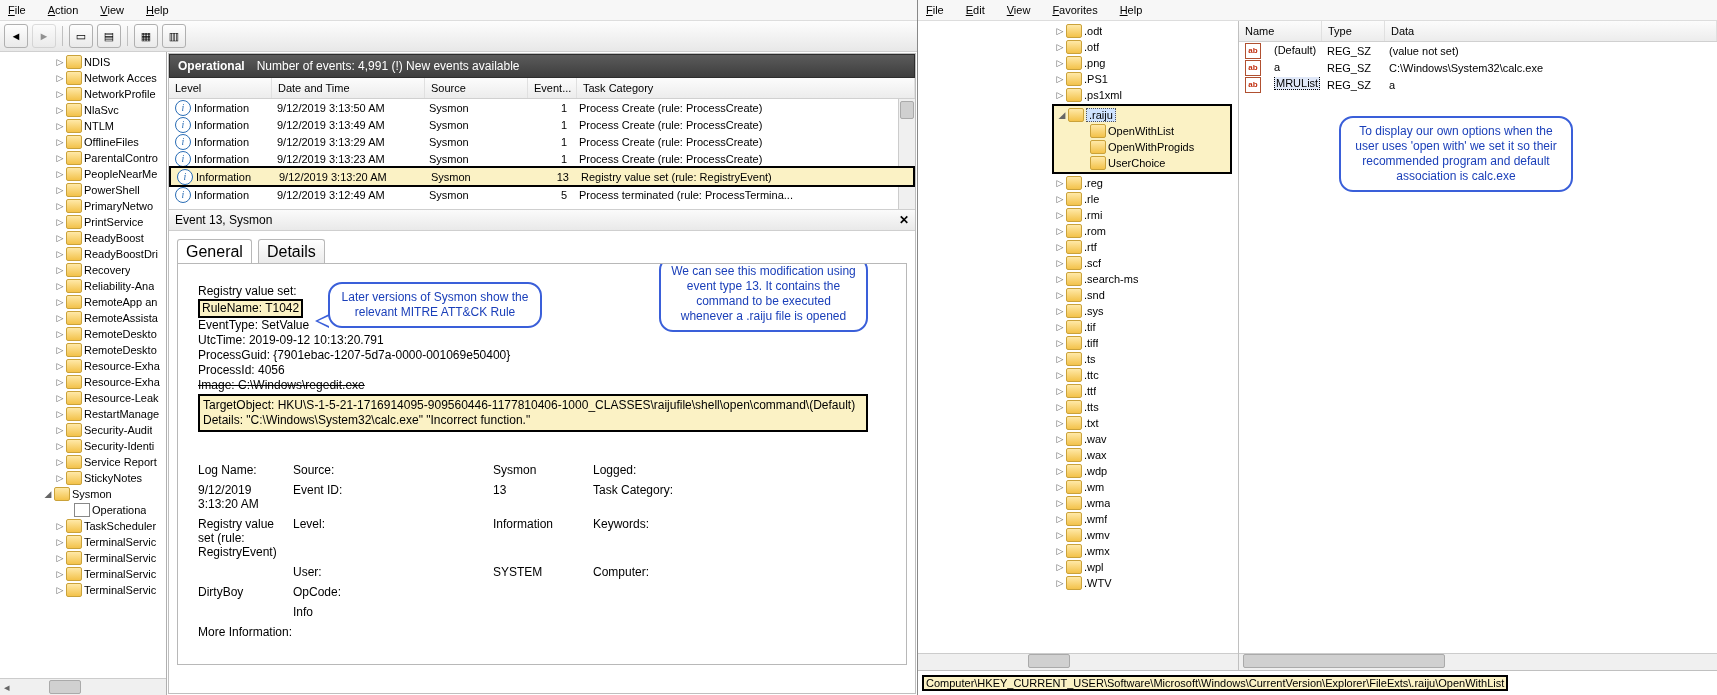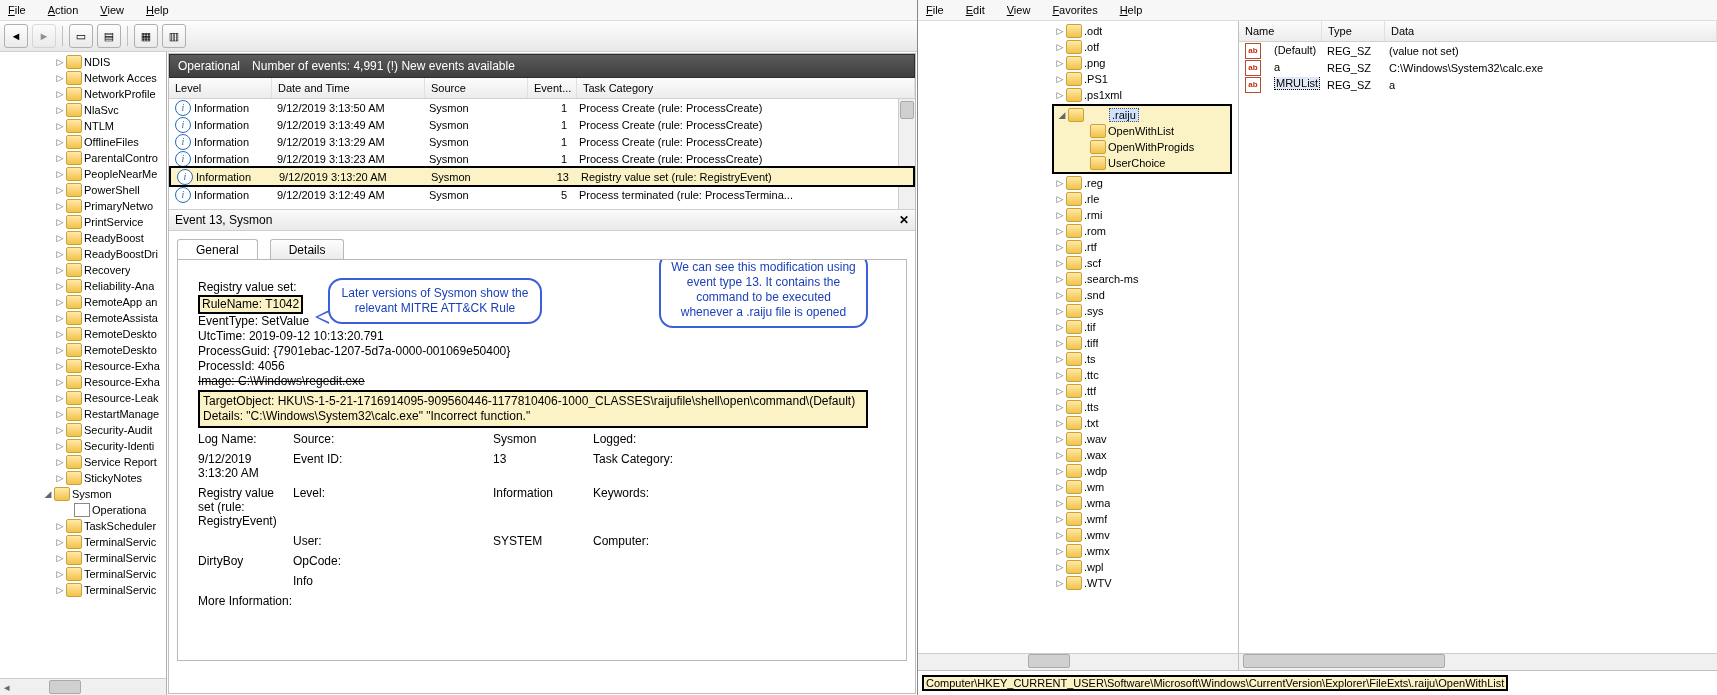--- a/index.html
+++ b/index.html
@@ -16,64 +16,64 @@
   .tree-pane{width:166px;border-right:1px solid #b0b0b0;overflow:hidden;position:relative;background:#fff;}
   .tree{padding:2px 0 2px 2px;}
   .tree-row{display:flex;align-items:center;height:16px;white-space:nowrap;overflow:hidden;}
   .tw{width:12px;text-align:center;color:#666;font-size:9px;}
   .folder{width:14px;height:12px;margin-right:2px;display:inline-block;background:linear-gradient(#ffe9a8,#f3c24a);border:1px solid #caa23a;border-radius:2px;flex-shrink:0;}
   .tree-row .lbl{overflow:hidden;text-overflow:clip;}
   .tree-pane .hscroll{position:absolute;bottom:0;left:0;right:0;height:16px;background:#f0f0f0;border-top:1px solid #ccc;display:flex;align-items:center;}
   .thumb{height:12px;width:30px;background:#d0d0d0;border:1px solid #aaa;border-radius:2px;margin-left:35px;}
   .main-pane{flex:1;display:flex;flex-direction:column;border:1px solid #bfbfbf;margin:1px;min-width:0;}
   .op-header{background:linear-gradient(#5b5b5b,#3e3e3e);color:#fff;padding:4px 8px;display:flex;gap:12px;font-size:12px;border:1px solid #2d2d2d;}
-  .op-header b{font-weight:400;}
+  .op-header b{font-weight:700;}
   .grid-head{display:flex;background:linear-gradient(#fcfcfc,#ececec);border-bottom:1px solid #d0d0d0;}
   .gh{padding:4px 6px;border-right:1px solid #e0e0e0;}
   .c-lvl{width:90px}.c-dt{width:140px}.c-src{width:90px}.c-eid{width:36px;text-align:right}.c-tc{flex:1}
   .grid-body{height:110px;overflow:hidden;position:relative;}
   .grow{display:flex;align-items:center;height:17px;}
   .grow .cell{padding:0 6px;white-space:nowrap;overflow:hidden;}
   .info-ico{width:14px;height:14px;border:1px solid #2a6db5;border-radius:50%;display:inline-flex;align-items:center;justify-content:center;font-style:italic;font-family:Georgia,serif;font-size:10px;color:#2a6db5;margin-right:3px;background:#fff;}
   .grow.hl{background:#fbf2c5;border:2px solid #000;margin:-1px 0;position:relative;z-index:2;}
   .vscroll{position:absolute;right:0;top:0;bottom:0;width:16px;background:#f0f0f0;border-left:1px solid #ccc;}
   .vthumb{width:12px;height:16px;background:#d0d0d0;border:1px solid #aaa;border-radius:2px;margin:2px auto 0;}
   .pane-hdr{display:flex;align-items:center;justify-content:space-between;background:linear-gradient(#fbfbfb,#e9e9e9);border-top:1px solid #cfcfcf;border-bottom:1px solid #cfcfcf;padding:3px 6px;font-size:12px;}
   .x-btn{font-weight:bold;cursor:default;}
   .detail-pane{flex:1;padding:8px 8px 4px;overflow:hidden;position:relative;}
   .tabs{display:flex;margin-bottom:-1px;}
-  .tab{padding:3px 18px;border:1px solid #b8b8b8;border-bottom:none;background:linear-gradient(#fefefe,#eaeaea);margin-right:12px;border-radius:3px 3px 0 0;font-size:12px;}
+  .tab{padding:3px 8px;border:1px solid #b8b8b8;border-bottom:none;background:linear-gradient(#fefefe,#eaeaea);margin-right:6px;border-radius:3px 3px 0 0;font-size:16px;}
   .tab.active{background:#fff;}
   .tab-body{border:1px solid #b8b8b8;padding:20px;height:360px;position:relative;overflow:hidden;}
   .field-block{line-height:15px;font-size:12px;}
   .hl-box1{border:2px solid #000;display:inline-block;padding:0 2px;background:#fbf2c5;}
   .hl-box2{border:2px solid #000;padding:2px 3px;background:#fbf2c5;width:660px;margin-top:1px;}
   .faint{color:#000;}
-  .lowgrid{display:grid;grid-template-columns:95px 200px 100px 1fr;row-gap:6px;margin-top:4px;font-size:12px;}
+  .lowgrid{display:grid;grid-template-columns:95px 200px 100px 1fr;row-gap:6px;margin-top:31px;font-size:12px;}
   .link{color:#0066cc;text-decoration:underline;}
   .callout{position:absolute;background:#fff;border:2px solid #3a5fd9;border-radius:14px;padding:6px 10px;font-size:12px;color:#1a3fb9;text-align:center;line-height:15px;max-width:210px;z-index:5;}
   .callout::after{content:"";position:absolute;width:0;height:0;}
   .pointer-l{position:absolute;width:0;height:0;border-top:7px solid transparent;border-bottom:7px solid transparent;border-right:14px solid #3a5fd9;}
   .pointer-l::after{content:"";position:absolute;left:3px;top:-5px;border-top:5px solid transparent;border-bottom:5px solid transparent;border-right:11px solid #fff;}
   
   .reg-body{flex:1;display:flex;min-height:0;}
   .reg-tree{width:320px;border-right:1px solid #c0c0c0;overflow:hidden;position:relative;}
   .reg-values{flex:1;position:relative;}
   .rv-head{display:flex;background:linear-gradient(#fcfcfc,#ececec);border-bottom:1px solid #d0d0d0;}
   .rv-h{padding:4px 6px;border-right:1px solid #e0e0e0;}
   .rv-name{width:70px}.rv-type{width:50px}.rv-data{flex:1}
   .rv-row{display:flex;align-items:center;height:17px;}
   .rv-row .cell{padding:0 6px;white-space:nowrap;overflow:hidden;}
   .ab-ico{width:14px;height:14px;border:1px solid #b05030;background:#fff;display:inline-flex;align-items:center;justify-content:center;font-size:8px;color:#c03010;margin-right:13px;font-weight:bold;}
   .rv-row.sel .nm{border:1px dotted #000;background:#e0e8f8;padding:0 1px;}
   .status{height:20px;border-top:1px solid #c0c0c0;padding:2px 4px;font-size:11px;display:flex;align-items:center;}
   .status-box{border:2px solid #000;padding:0 2px;background:#fbf2c5;}
   .reg-tree .tree{padding-left:6px;}
   .reg-tree .tree-row{padding-left:130px;}
-  .reg-tree .hl-sel{background:#cfe3ff;border:1px dotted #555;padding:0 2px;margin-left:23px;}
+  .reg-tree .hl-sel{background:#cfe3ff;border:1px dotted #555;padding:0 2px;}
 </style>
 </head>
 <body>
 
 <div class="root">
 
   <div class="left-app">
     <div class="menubar">
       <span>File</span>
       <span>Action</span>
@@ -593,20 +593,21 @@
               <div class="cell rv-name"><span class="ab-ico">ab</span><span class="nm">a</span></div>
               <div class="cell rv-type">REG_SZ</div>
               <div class="cell rv-data">C:\Windows\System32\calc.exe</div>
             </div>
             <div class="rv-row sel">
               <div class="cell rv-name"><span class="ab-ico">ab</span><span class="nm">MRUList</span></div>
               <div class="cell rv-type">REG_SZ</div>
               <div class="cell rv-data">a</div>
             </div>
           </div>
+        <div class="callout" style="top:95px;left:100px;width:210px">To display our own options when the user uses 'open with' we set it so their recommended program and default association is calc.exe</div>
         <div class="hscroll" style="position:absolute;bottom:0;left:0;right:0;height:16px;background:#f0f0f0;border-top:1px solid #ccc;">
             <div class="thumb" style="margin-left:4px;width:200px"></div>
           </div>
       </div>
     </div>
     <div class="status">
       <span class="status-box">Computer\HKEY_CURRENT_USER\Software\Microsoft\Windows\CurrentVersion\Explorer\FileExts\.raiju\OpenWithList</span>
     </div>
   </div>
 </div>

